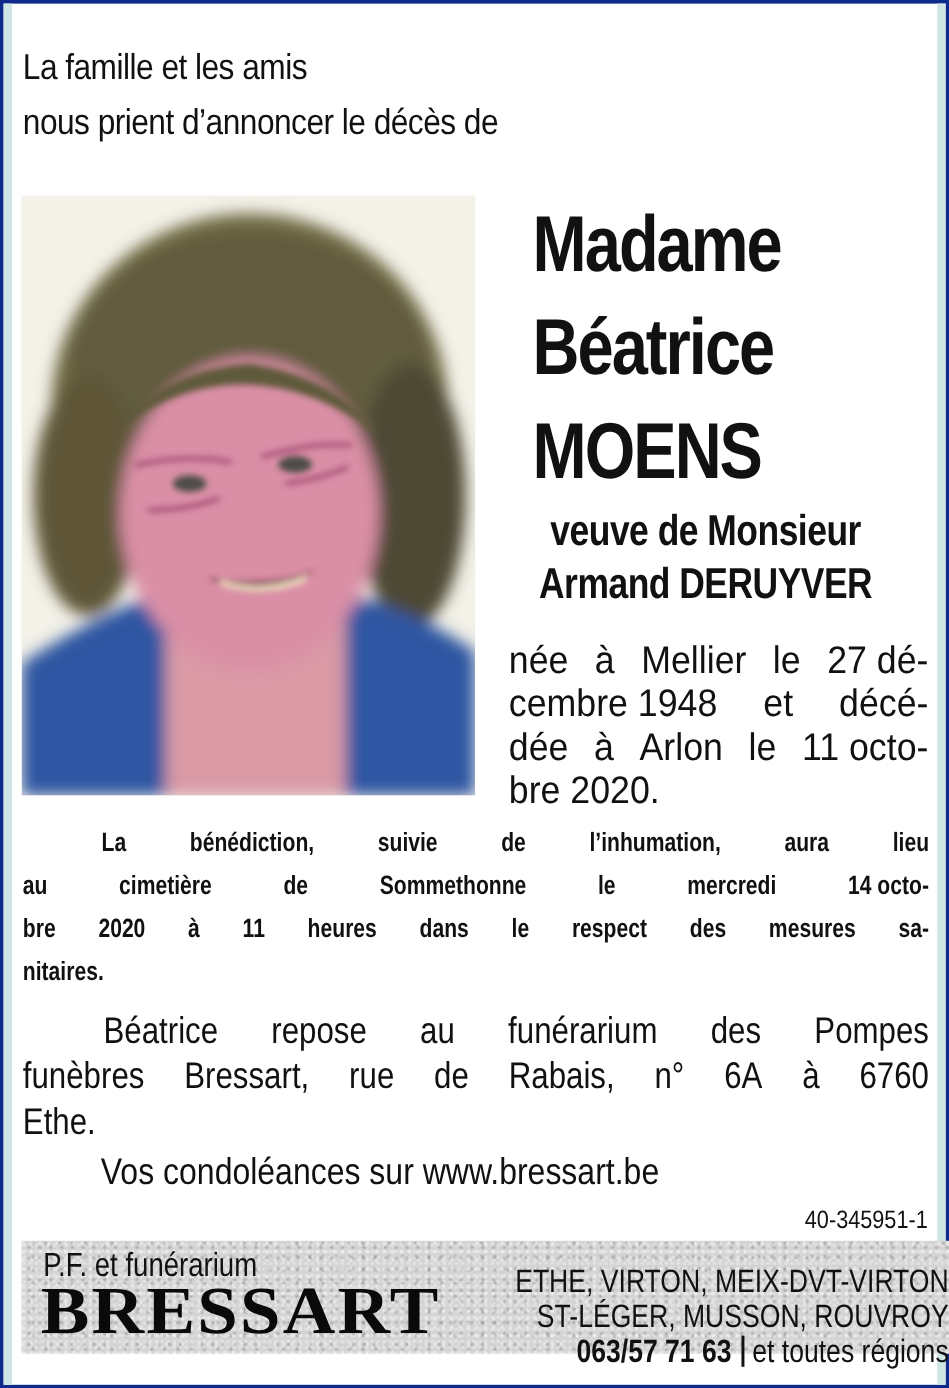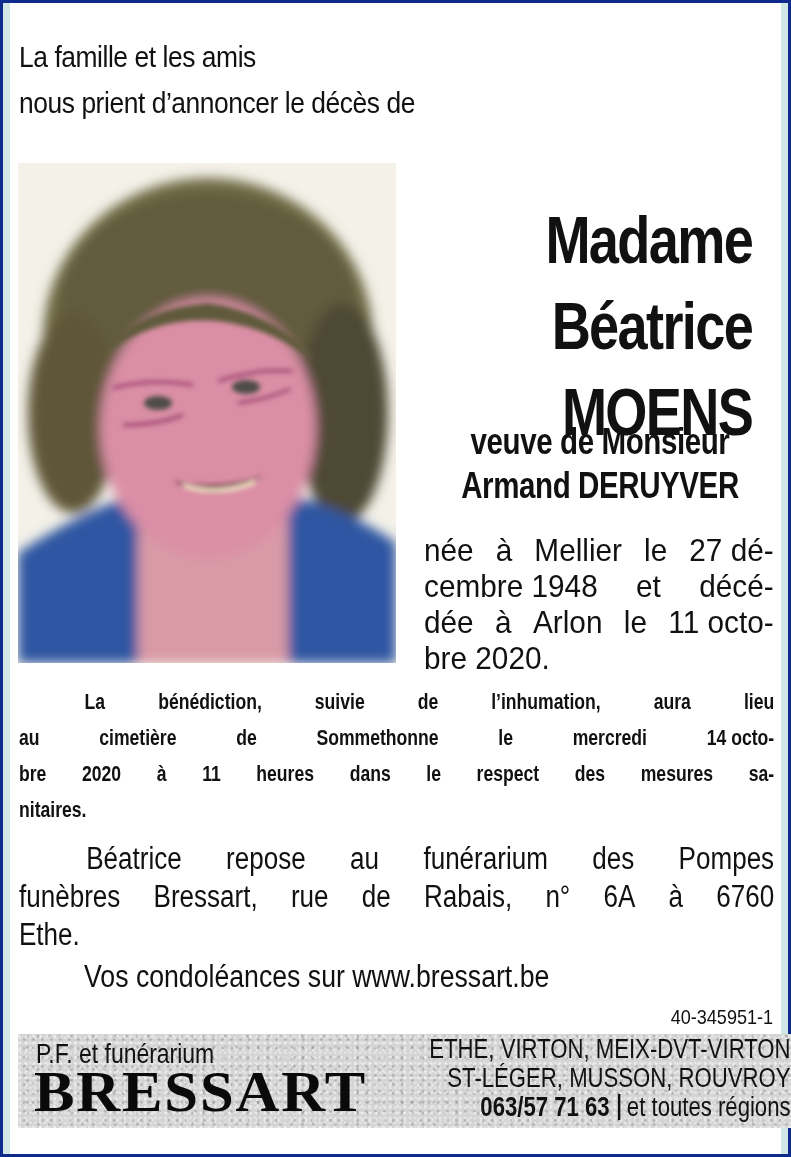--- a/index.html
+++ b/index.html
@@ -29,31 +29,30 @@
       white-space: nowrap;
     }
     .photo {
       position: absolute; left: 18px; top: 163px; width: 378px; height: 500px;
       overflow: hidden;
       background: #f1efe6;
     }
     .photo svg { display: block; }
     .name-block {
       position: absolute; left: 410px; top: 160px; width: 376px;
-      text-align: right;
-      margin-top: 37px;
+      text-align: left;
     }
     .name-line {
       font-family: "Liberation Sans", sans-serif; font-weight: bold;
       font-size: 66px; line-height: 86px; letter-spacing: -2px;
       transform: scaleX(0.82); transform-origin: center top;
       white-space: nowrap;
     }
     .widow-block {
-      position: absolute; left: 412px; top: 420px; width: 376px; text-align: center;
+      position: absolute; left: 400px; top: 420px; width: 376px; text-align: center;
     }
     .widow-line {
       font-weight: bold; font-size: 36px; line-height: 44px; letter-spacing: -0.5px;
       transform: scaleX(0.82); transform-origin: center top; white-space: nowrap;
     }
     .birth-block {
       position: absolute; left: 424px; top: 532px; width: 350px;
       font-size: 32px; line-height: 36px;
     }
     .birth-line {
@@ -108,21 +107,21 @@
       transform: scaleX(0.82); transform-origin: left top;
     }
     .brand {
       position: absolute; left: 16px; top: 34px;
       font-family: "Liberation Serif", serif;
       font-size: 66px; line-height: 58px; letter-spacing: 2px; white-space: nowrap;
       transform: scaleX(0.92) scaleY(0.85); transform-origin: left top;
       color: #0a0a0a; font-weight: bold;
     }
     .towns {
-      position: absolute; right: 14px; top: 1px; text-align: right;
+      position: absolute; right: 14px; top: 20px; text-align: right;
       font-size: 27px; line-height: 29px; white-space: nowrap;
     }
     .towns div { transform: scaleX(0.82); transform-origin: right top; }
     .phone-line b { font-weight: bold; }
     .phone-sep { display: inline-block; width: 3px; height: 26px; background: #111;
       vertical-align: -4px; margin: 0 8px 0 10px; }
   </style>
 </head>
 <body>
 

